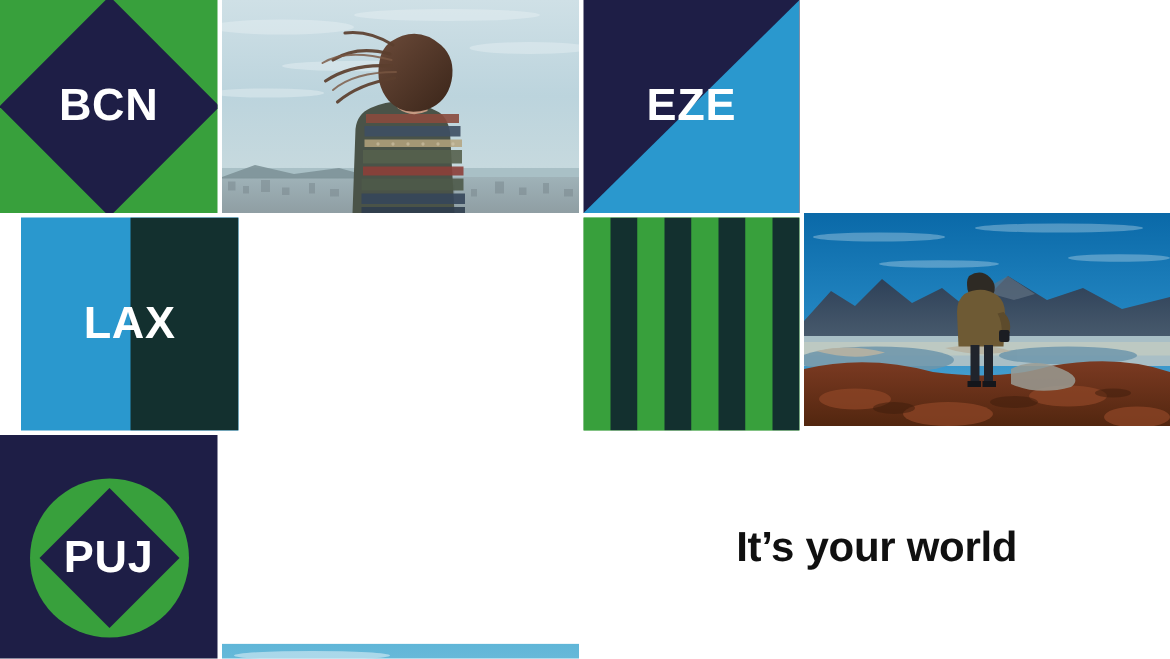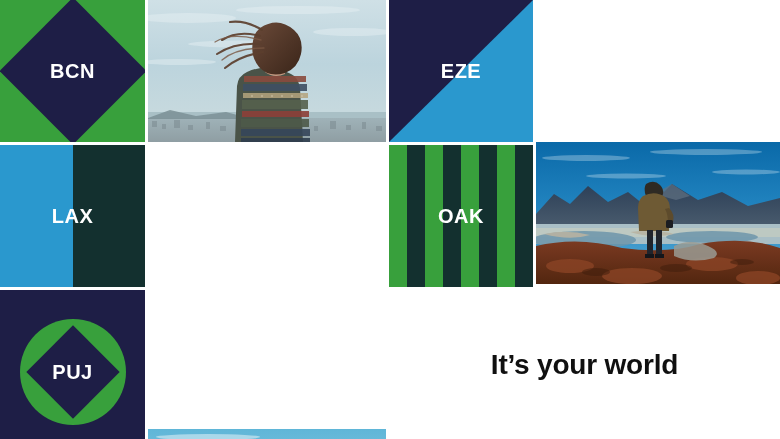--- a/index.html
+++ b/index.html
@@ -30,21 +30,21 @@
   .code-tile {
     display: flex;
     align-items: center;
     justify-content: center;
   }
   .code-label {
     position: relative;
     z-index: 10;
     color: #ffffff;
     font-weight: bold;
-    font-size: 20px;
+    font-size: 30px;
     letter-spacing: 0.5px;
     line-height: 1;
     font-family: "Liberation Sans", sans-serif;
     user-select: none;
   }
   .shape-layer {
     position: absolute;
     inset: 0;
     z-index: 1;
   }
@@ -284,21 +284,21 @@
         <rect x="111" y="88" width="6" height="26" fill="#20242c"></rect>
         <rect x="120" y="88" width="6" height="26" fill="#20242c"></rect>
         <rect x="109" y="112" width="9" height="4" fill="#14161b"></rect>
         <rect x="119" y="112" width="9" height="4" fill="#14161b"></rect>
         <path d="M133 66 q6 6 4 14 l-5 1 q0 -9 -3 -14 Z" fill="#5d4b2c"></path>
         <rect x="130" y="78" width="7" height="8" rx="1.5" fill="#1b1d22"></rect>
       </g>
     </svg>
   </div>
 
-  <div class="tile code-tile" style="left:0px;  top:145px; width:145px; height:142px; background:#2A98CE;">
+  <div class="tile code-tile" style="left:14px;  top:145px; width:145px; height:142px; background:#2A98CE;">
     <div class="shape-layer">
       <div class="half-right" style="background:#13302F;"></div>
     </div>
     <span class="code-label">LAX</span>
   </div>
 
   <div class="tile photo-tile" style="left:148px; top:145px; width:238px; height:142px;">
     <svg viewBox="0 0 238 142" preserveAspectRatio="xMidYMid slice">
       <defs>
         <linearGradient id="dstSky" x1="0" y1="0" x2="0" y2="1">
@@ -374,21 +374,20 @@
     <div class="shape-layer stripes">
       <span style="background:#38A03C;"></span>
       <span style="background:#13302F;"></span>
       <span style="background:#38A03C;"></span>
       <span style="background:#13302F;"></span>
       <span style="background:#38A03C;"></span>
       <span style="background:#13302F;"></span>
       <span style="background:#38A03C;"></span>
       <span style="background:#13302F;"></span>
     </div>
-    <span class="code-label">OAK</span>
   </div>
 
   <div class="tile code-tile" style="left:0px;  top:290px; width:145px; height:163px; background:#1E1E46;">
     <div class="shape-layer">
       <div class="circle" style="background:#38A03C;"></div>
       <div class="inner-diamond" style="background:#1E1E46;"></div>
     </div>
     <span class="code-label">PUJ</span>
   </div>
 

